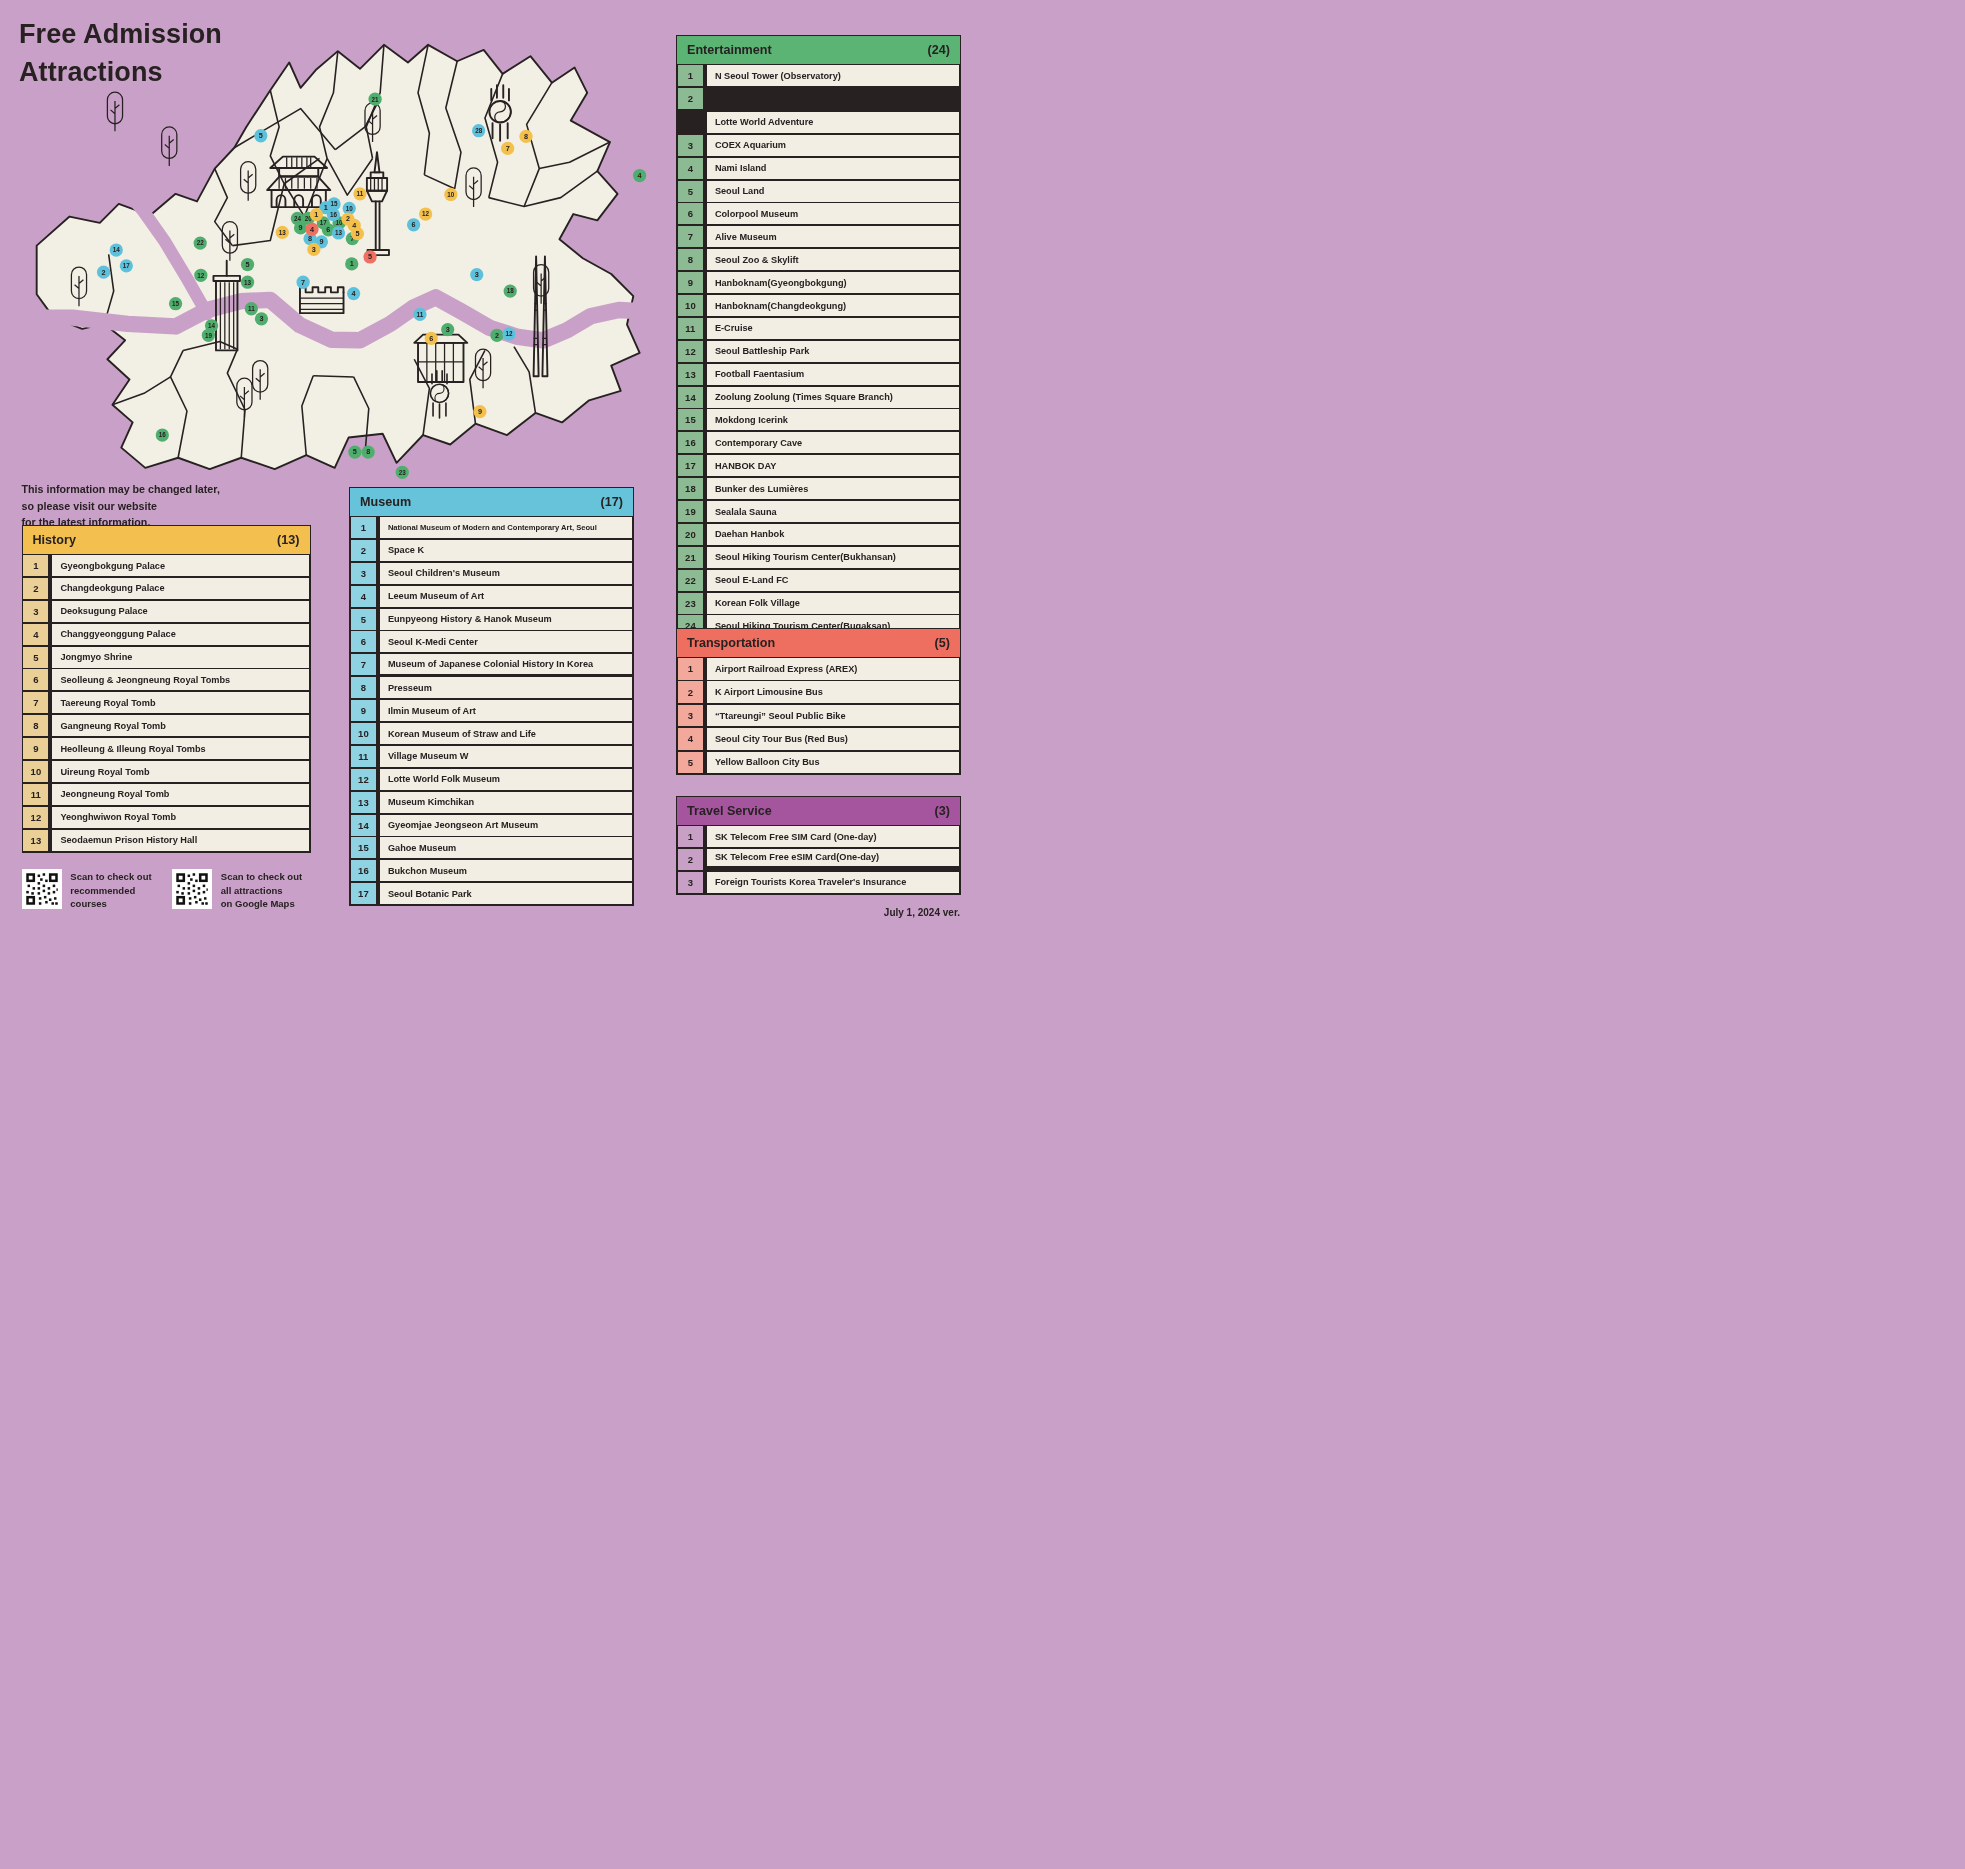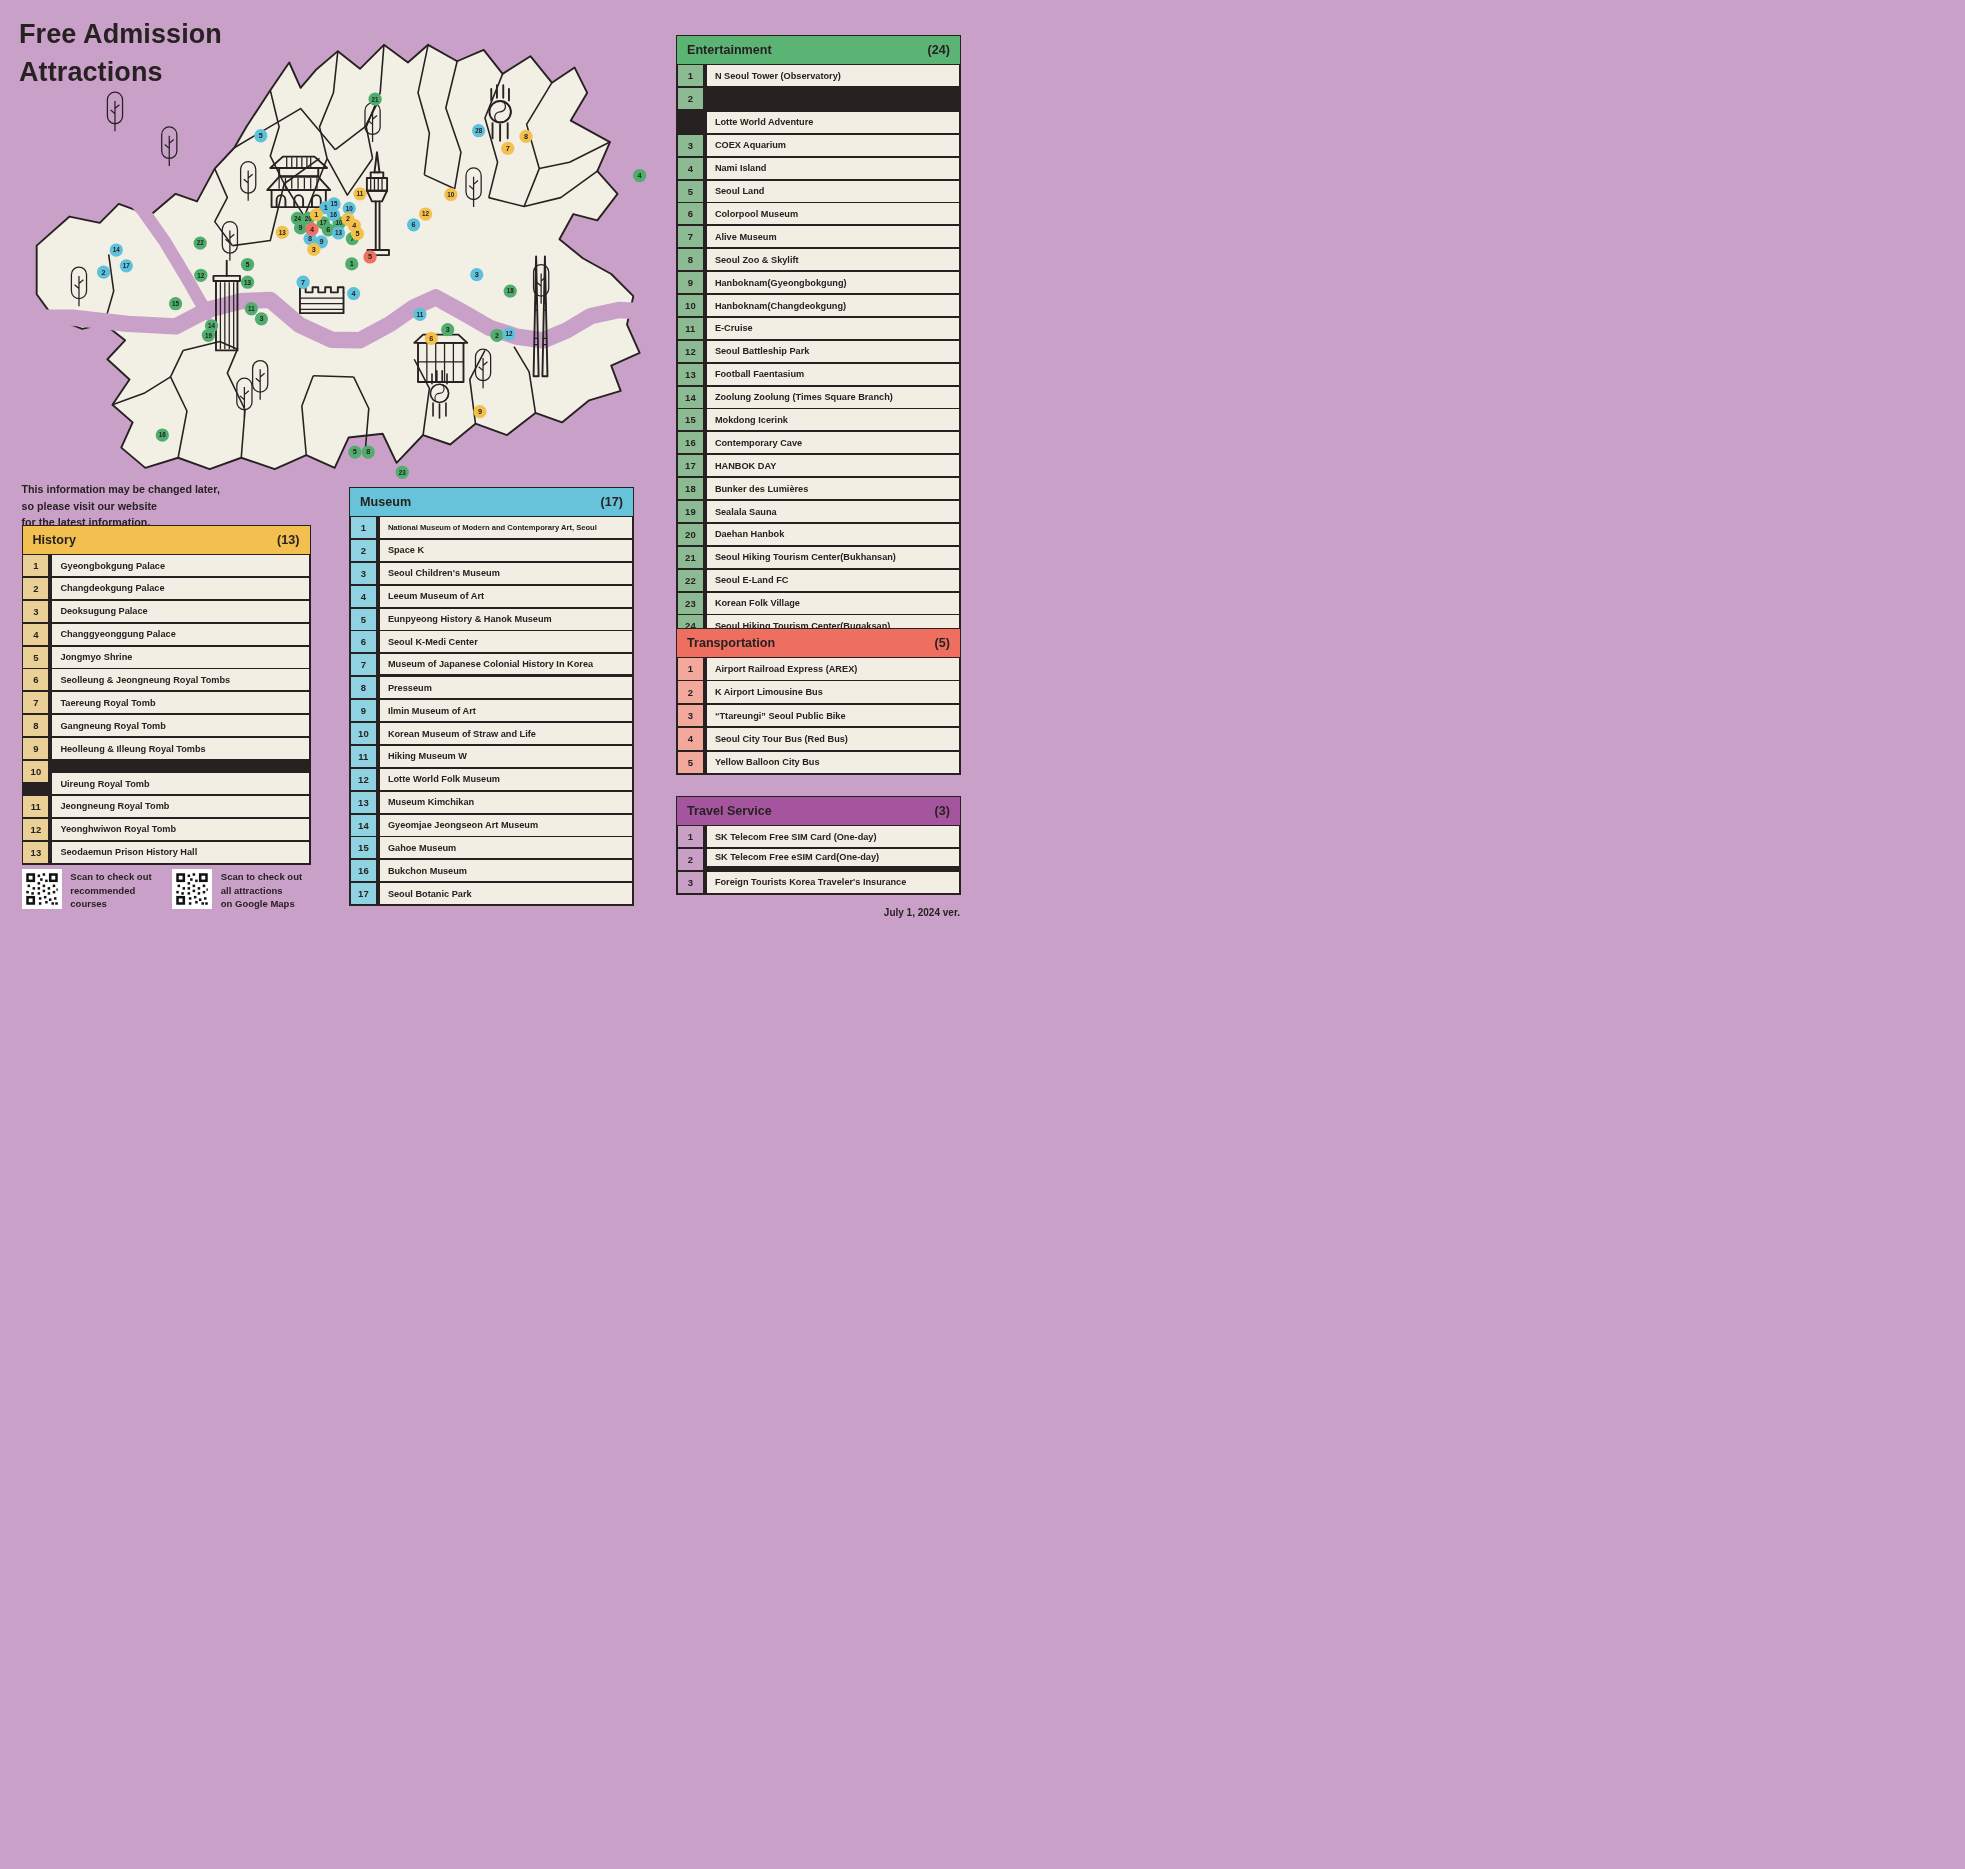--- a/index.html
+++ b/index.html
@@ -460,21 +460,21 @@
       <div class="row">
         <div class="num" style="height: 21px;">8</div>
         <div class="lbl" style="height: 21px;">Gangneung Royal Tomb</div>
       </div>
       <div class="row">
         <div class="num" style="height: 21px;">9</div>
         <div class="lbl" style="height: 21px;">Heolleung &amp; Illeung Royal Tombs</div>
       </div>
       <div class="row">
         <div class="num" style="height: 21px;">10</div>
-        <div class="lbl" style="height: 21px; margin-top: 12px;">Uireung Royal Tomb</div>
+        <div class="lbl" style="height: 21px;">Uireung Royal Tomb</div>
       </div>
       <div class="row">
         <div class="num" style="height: 21px;">11</div>
         <div class="lbl" style="height: 21px;">Jeongneung Royal Tomb</div>
       </div>
       <div class="row">
         <div class="num" style="height: 21px;">12</div>
         <div class="lbl" style="height: 21px;">Yeonghwiwon Royal Tomb</div>
       </div>
       <div class="row">
@@ -524,21 +524,21 @@
       <div class="row">
         <div class="num" style="height: 21px;">9</div>
         <div class="lbl" style="height: 21px;">Ilmin Museum of Art</div>
       </div>
       <div class="row">
         <div class="num" style="height: 21px;">10</div>
         <div class="lbl" style="height: 21px;">Korean Museum of Straw and Life</div>
       </div>
       <div class="row">
         <div class="num" style="height: 21px;">11</div>
-        <div class="lbl" style="height: 21px;">Hiking Museum W</div>
+        <div class="lbl" style="height: 21px;">Village Museum W</div>
       </div>
       <div class="row">
         <div class="num" style="height: 21px;">12</div>
         <div class="lbl" style="height: 21px;">Lotte World Folk Museum</div>
       </div>
       <div class="row">
         <div class="num" style="height: 21px;">13</div>
         <div class="lbl" style="height: 21px;">Museum Kimchikan</div>
       </div>
       <div class="row">

